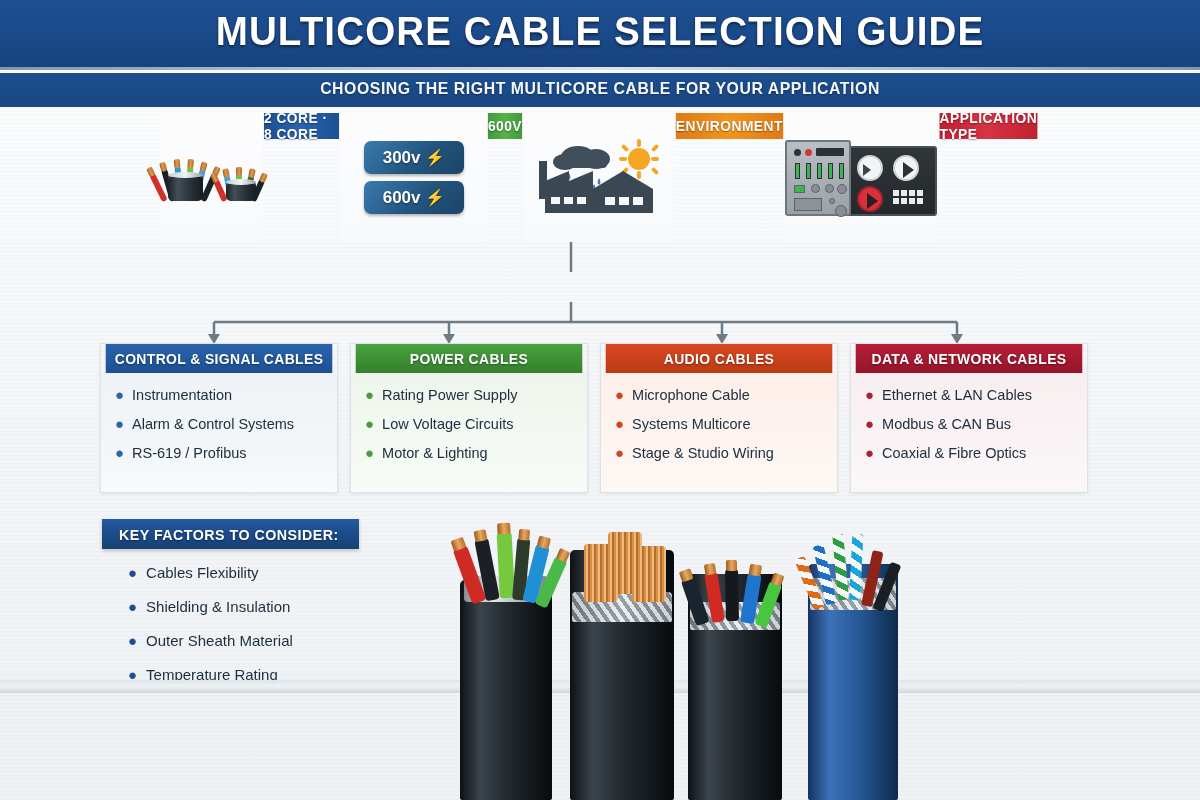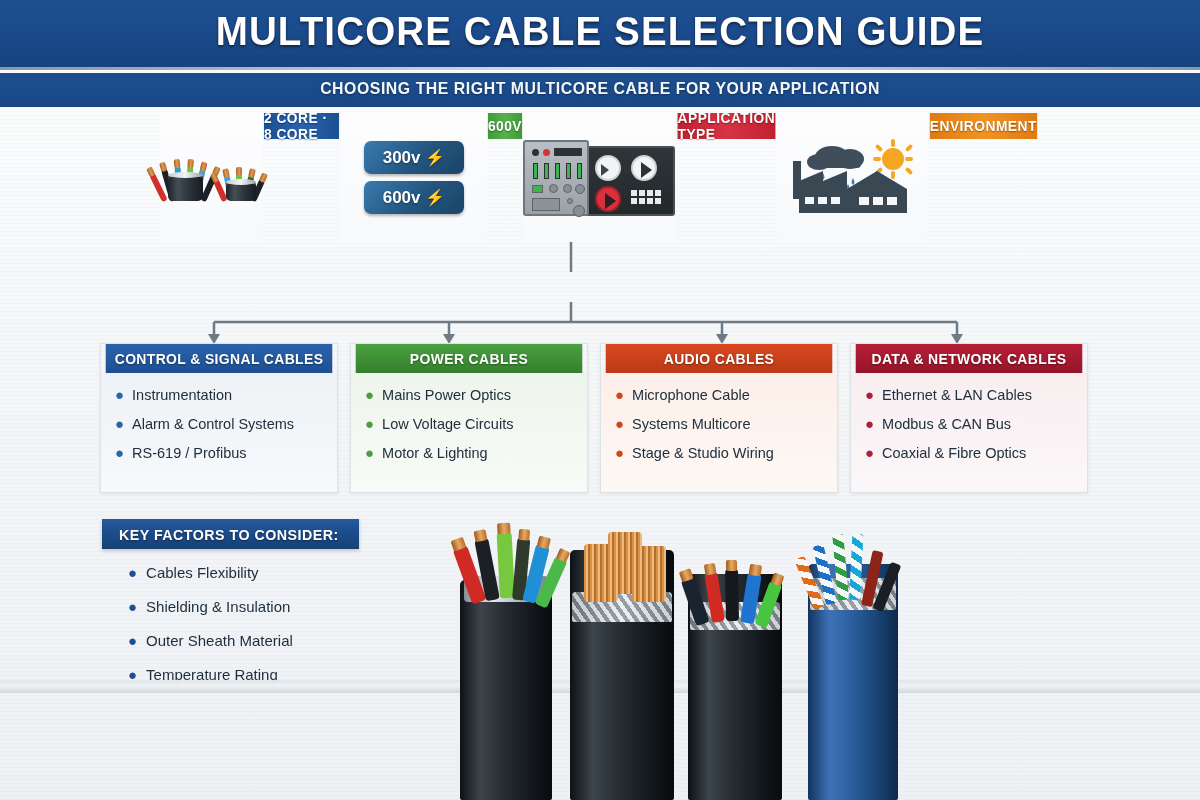--- a/index.html
+++ b/index.html
@@ -423,20 +423,72 @@
             <span>300v</span>
             <span class="bolt">⚡</span>
           </div>
           <div class="volt-badge">
             <span>600v</span>
             <span class="bolt">⚡</span>
           </div>
         </div>
       </div>
       <div class="criteria-bar bar-green">600V</div>
+    </div>
+
+    <div class="criteria-col">
+      <div class="criteria-icon-area">
+        <div class="env-icon">
+          <svg width="150" height="82" viewBox="0 0 150 82">
+
+            <g fill="#f5a623">
+              <circle cx="116" cy="22" r="11"></circle>
+              <rect x="114" y="2" width="4" height="8" rx="2"></rect>
+              <rect x="114" y="34" width="4" height="8" rx="2"></rect>
+              <rect x="96" y="20" width="8" height="4" rx="2"></rect>
+              <rect x="128" y="20" width="8" height="4" rx="2"></rect>
+              <rect x="100" y="7" width="4" height="8" rx="2" transform="rotate(-45 102 11)"></rect>
+              <rect x="130" y="7" width="4" height="8" rx="2" transform="rotate(45 132 11)"></rect>
+              <rect x="100" y="30" width="4" height="8" rx="2" transform="rotate(45 102 34)"></rect>
+              <rect x="130" y="30" width="4" height="8" rx="2" transform="rotate(-45 132 34)"></rect>
+            </g>
+
+            <g fill="#3f4e5a">
+              <ellipse cx="55" cy="20" rx="17" ry="11"></ellipse>
+              <ellipse cx="73" cy="22" rx="14" ry="10"></ellipse>
+              <ellipse cx="42" cy="25" rx="12" ry="8"></ellipse>
+              <rect x="40" y="22" width="44" height="9" rx="4"></rect>
+            </g>
+
+            <g fill="#4a78b5">
+              <path d="M46 36 q3 5 0 7 q-3 -2 0 -7z"></path>
+              <path d="M56 40 q3 5 0 7 q-3 -2 0 -7z"></path>
+              <path d="M66 36 q3 5 0 7 q-3 -2 0 -7z"></path>
+              <path d="M76 41 q3 5 0 7 q-3 -2 0 -7z"></path>
+              <path d="M51 47 q3 5 0 7 q-3 -2 0 -7z"></path>
+              <path d="M71 47 q3 5 0 7 q-3 -2 0 -7z"></path>
+            </g>
+
+            <g fill="#3a4854">
+              <rect x="16" y="24" width="8" height="38"></rect>
+              <path d="M22 44 L46 34 L46 44 L70 34 L70 76 L22 76 Z"></path>
+              <path d="M70 52 L100 34 L130 52 L130 76 L70 76 Z"></path>
+            </g>
+            <g fill="#f4f7f9">
+              <rect x="28" y="60" width="9" height="7"></rect>
+              <rect x="41" y="60" width="9" height="7"></rect>
+              <rect x="54" y="60" width="9" height="7"></rect>
+              <rect x="82" y="60" width="10" height="8"></rect>
+              <rect x="96" y="60" width="10" height="8"></rect>
+              <rect x="110" y="60" width="10" height="8"></rect>
+            </g>
+          </svg>
+        </div>
+      </div>
+      <div class="criteria-bar bar-orange">ENVIRONMENT</div>
     </div>
 
     <div class="criteria-col">
       <div class="criteria-icon-area">
         <div class="app-icon">
           <div class="panel-b">
             <div class="b-circle" style="left:8px;top:7px;width:26px;height:26px;"></div>
             <div class="tri" style="left:14px;top:16px;border-left:8px solid #3d4549;border-top:6px solid transparent;border-bottom:6px solid transparent;"></div>
             <div class="b-circle" style="left:44px;top:7px;width:26px;height:26px;"></div>
             <div class="tri" style="left:54px;top:14px;border-left:11px solid #2c3236;border-top:8px solid transparent;border-bottom:8px solid transparent;"></div>
@@ -467,72 +519,20 @@
             <div class="p-knob" style="left:38px;top:42px;width:9px;height:9px;"></div>
             <div class="p-knob" style="left:50px;top:42px;width:10px;height:10px;"></div>
             <div class="p-block" style="left:7px;top:56px;width:28px;height:13px;"></div>
             <div class="p-knob" style="left:42px;top:56px;width:6px;height:6px;"></div>
             <div class="p-knob" style="left:48px;top:63px;width:12px;height:12px;"></div>
           </div>
         </div>
       </div>
       <div class="criteria-bar bar-red">APPLICATION TYPE</div>
     </div>
-
-    <div class="criteria-col">
-      <div class="criteria-icon-area">
-        <div class="env-icon">
-          <svg width="150" height="82" viewBox="0 0 150 82">
-
-            <g fill="#f5a623">
-              <circle cx="116" cy="22" r="11"></circle>
-              <rect x="114" y="2" width="4" height="8" rx="2"></rect>
-              <rect x="114" y="34" width="4" height="8" rx="2"></rect>
-              <rect x="96" y="20" width="8" height="4" rx="2"></rect>
-              <rect x="128" y="20" width="8" height="4" rx="2"></rect>
-              <rect x="100" y="7" width="4" height="8" rx="2" transform="rotate(-45 102 11)"></rect>
-              <rect x="130" y="7" width="4" height="8" rx="2" transform="rotate(45 132 11)"></rect>
-              <rect x="100" y="30" width="4" height="8" rx="2" transform="rotate(45 102 34)"></rect>
-              <rect x="130" y="30" width="4" height="8" rx="2" transform="rotate(-45 132 34)"></rect>
-            </g>
-
-            <g fill="#3f4e5a">
-              <ellipse cx="55" cy="20" rx="17" ry="11"></ellipse>
-              <ellipse cx="73" cy="22" rx="14" ry="10"></ellipse>
-              <ellipse cx="42" cy="25" rx="12" ry="8"></ellipse>
-              <rect x="40" y="22" width="44" height="9" rx="4"></rect>
-            </g>
-
-            <g fill="#4a78b5">
-              <path d="M46 36 q3 5 0 7 q-3 -2 0 -7z"></path>
-              <path d="M56 40 q3 5 0 7 q-3 -2 0 -7z"></path>
-              <path d="M66 36 q3 5 0 7 q-3 -2 0 -7z"></path>
-              <path d="M76 41 q3 5 0 7 q-3 -2 0 -7z"></path>
-              <path d="M51 47 q3 5 0 7 q-3 -2 0 -7z"></path>
-              <path d="M71 47 q3 5 0 7 q-3 -2 0 -7z"></path>
-            </g>
-
-            <g fill="#3a4854">
-              <rect x="16" y="24" width="8" height="38"></rect>
-              <path d="M22 44 L46 34 L46 44 L70 34 L70 76 L22 76 Z"></path>
-              <path d="M70 52 L100 34 L130 52 L130 76 L70 76 Z"></path>
-            </g>
-            <g fill="#f4f7f9">
-              <rect x="28" y="60" width="9" height="7"></rect>
-              <rect x="41" y="60" width="9" height="7"></rect>
-              <rect x="54" y="60" width="9" height="7"></rect>
-              <rect x="82" y="60" width="10" height="8"></rect>
-              <rect x="96" y="60" width="10" height="8"></rect>
-              <rect x="110" y="60" width="10" height="8"></rect>
-            </g>
-          </svg>
-        </div>
-      </div>
-      <div class="criteria-bar bar-orange">ENVIRONMENT</div>
-    </div>
   </div>
 
   <svg class="connector-svg">
 
     <line x1="571" y1="2" x2="571" y2="32" stroke="#6e7a84" stroke-width="2.5"></line>
 
     <line x1="571" y1="62" x2="571" y2="82" stroke="#6e7a84" stroke-width="2.5"></line>
 
     <line x1="214" y1="82" x2="957" y2="82" stroke="#6e7a84" stroke-width="2.5"></line>
 
@@ -567,21 +567,21 @@
           <span>RS-619 / Profibus</span>
         </div>
       </div>
     </div>
 
     <div class="card">
       <div class="card-head hd-green">POWER CABLES</div>
       <div class="card-body bd-green">
         <div class="card-item">
           <span class="dot dot-green">●</span>
-          <span>Mains Power Optics</span>
+          <span>Rating Power Supply</span>
         </div>
         <div class="card-item">
           <span class="dot dot-green">●</span>
           <span>Low Voltage Circuits</span>
         </div>
         <div class="card-item">
           <span class="dot dot-green">●</span>
           <span>Motor &amp; Lighting</span>
         </div>
       </div>

